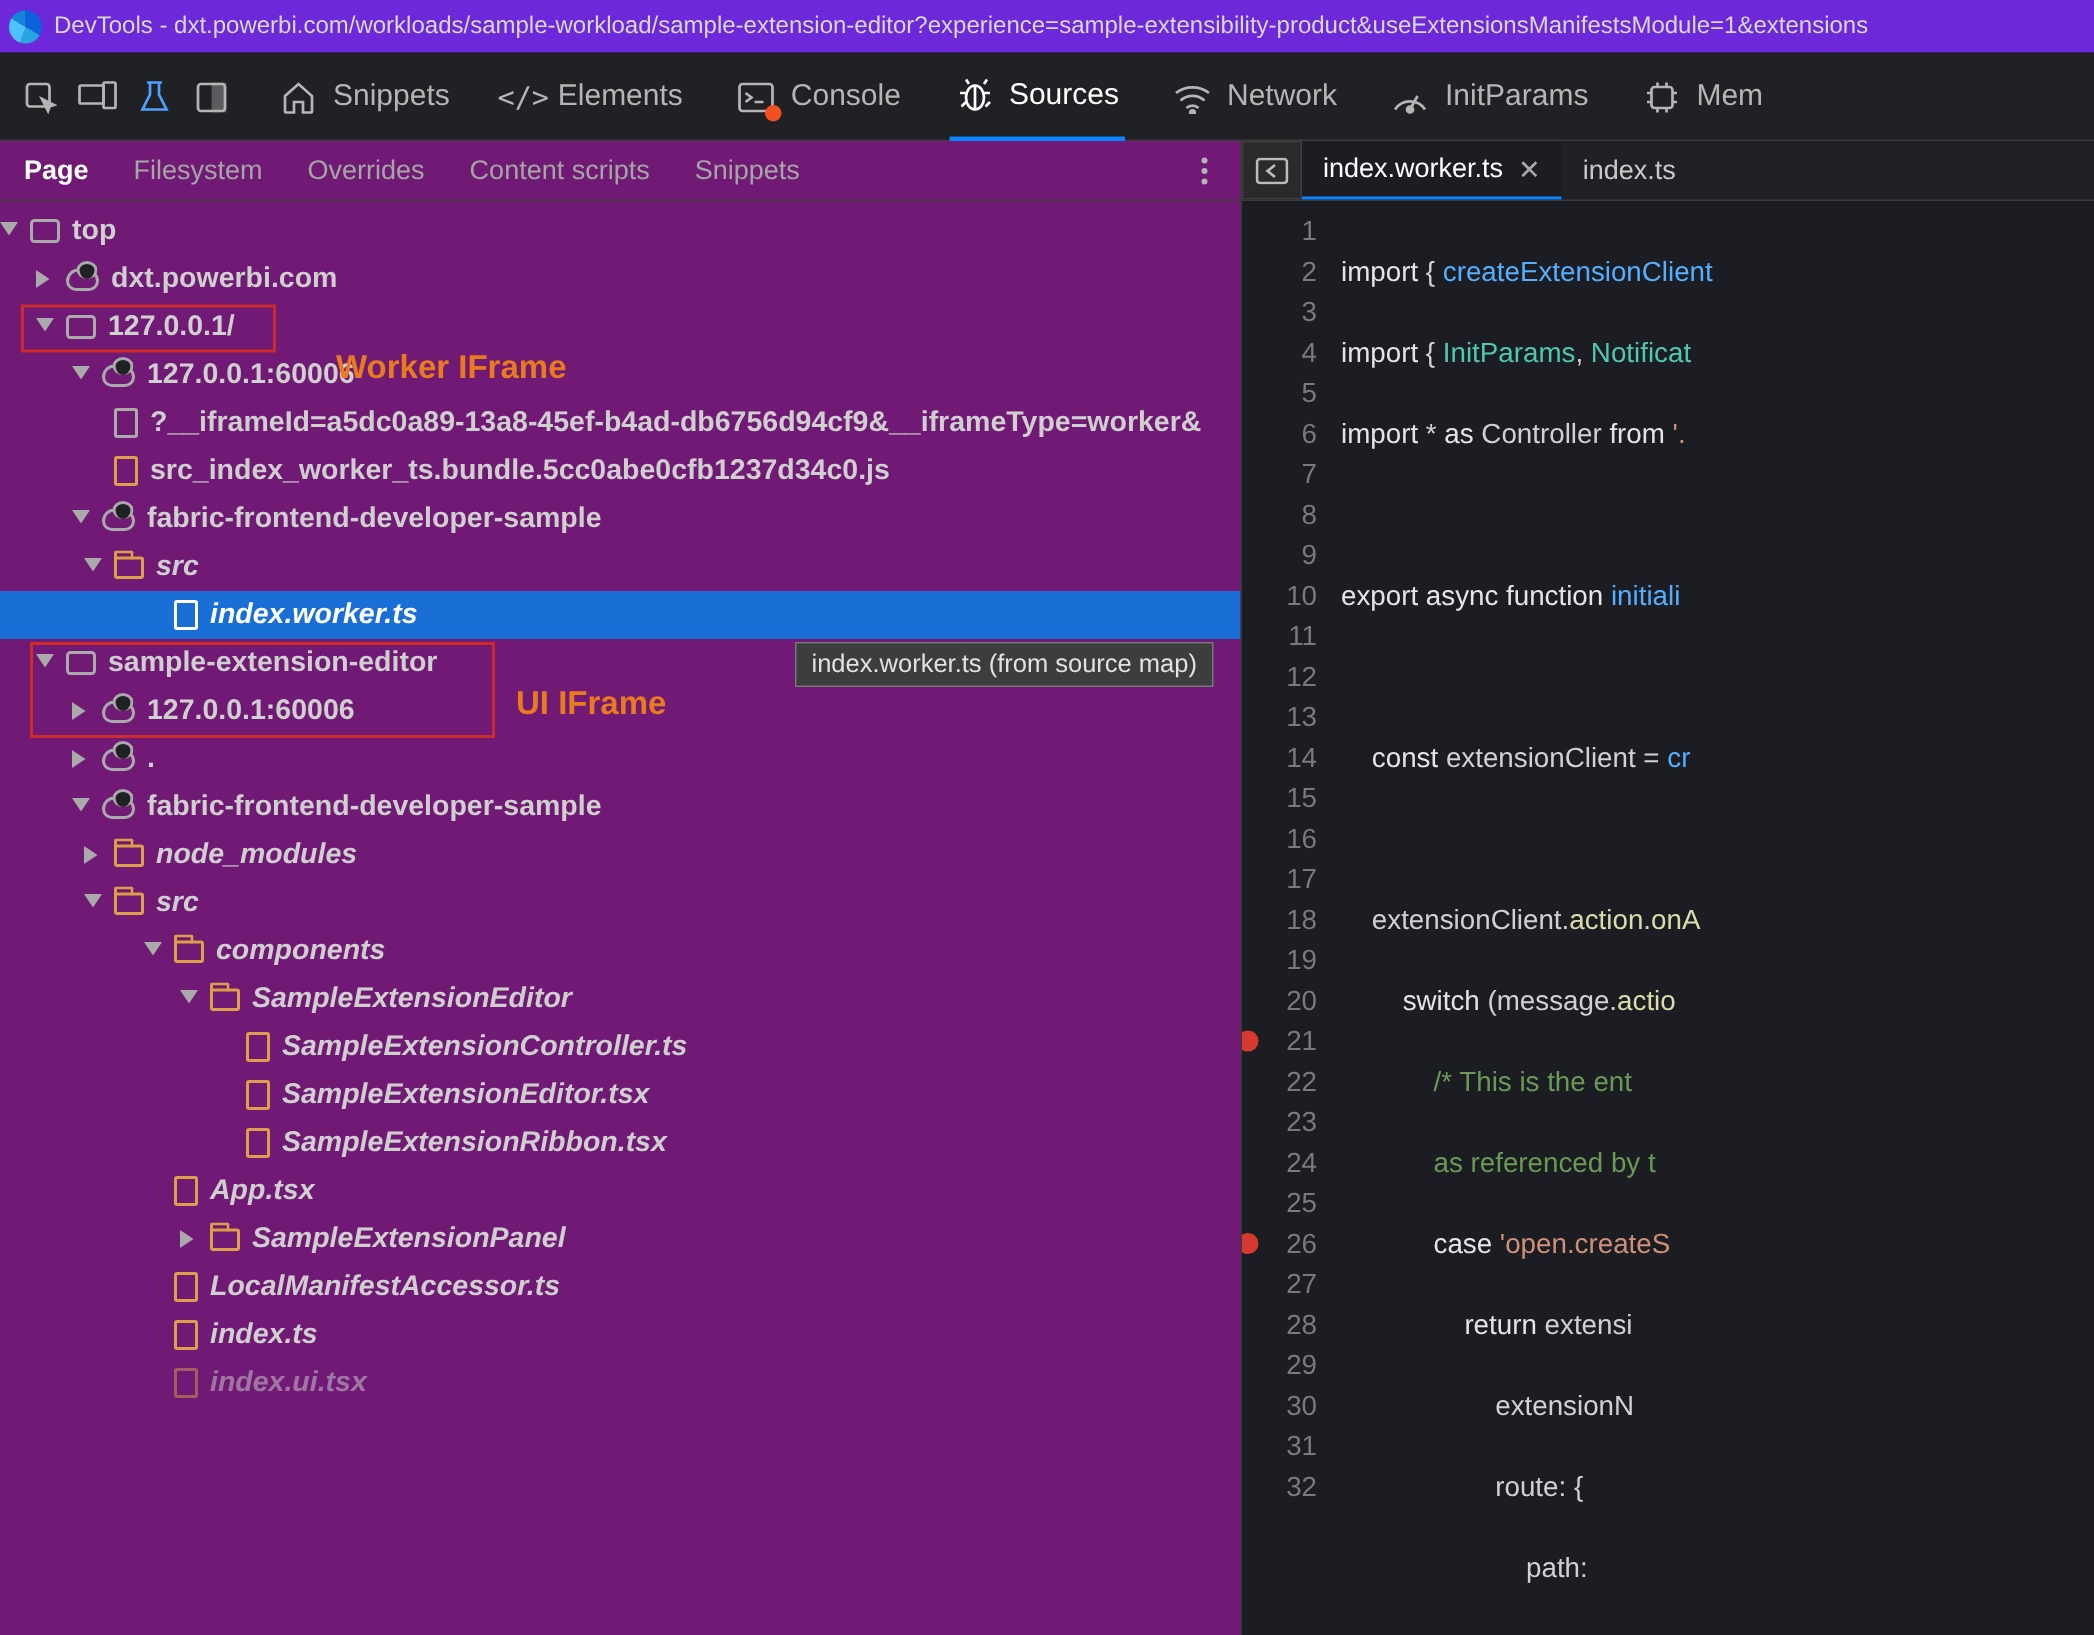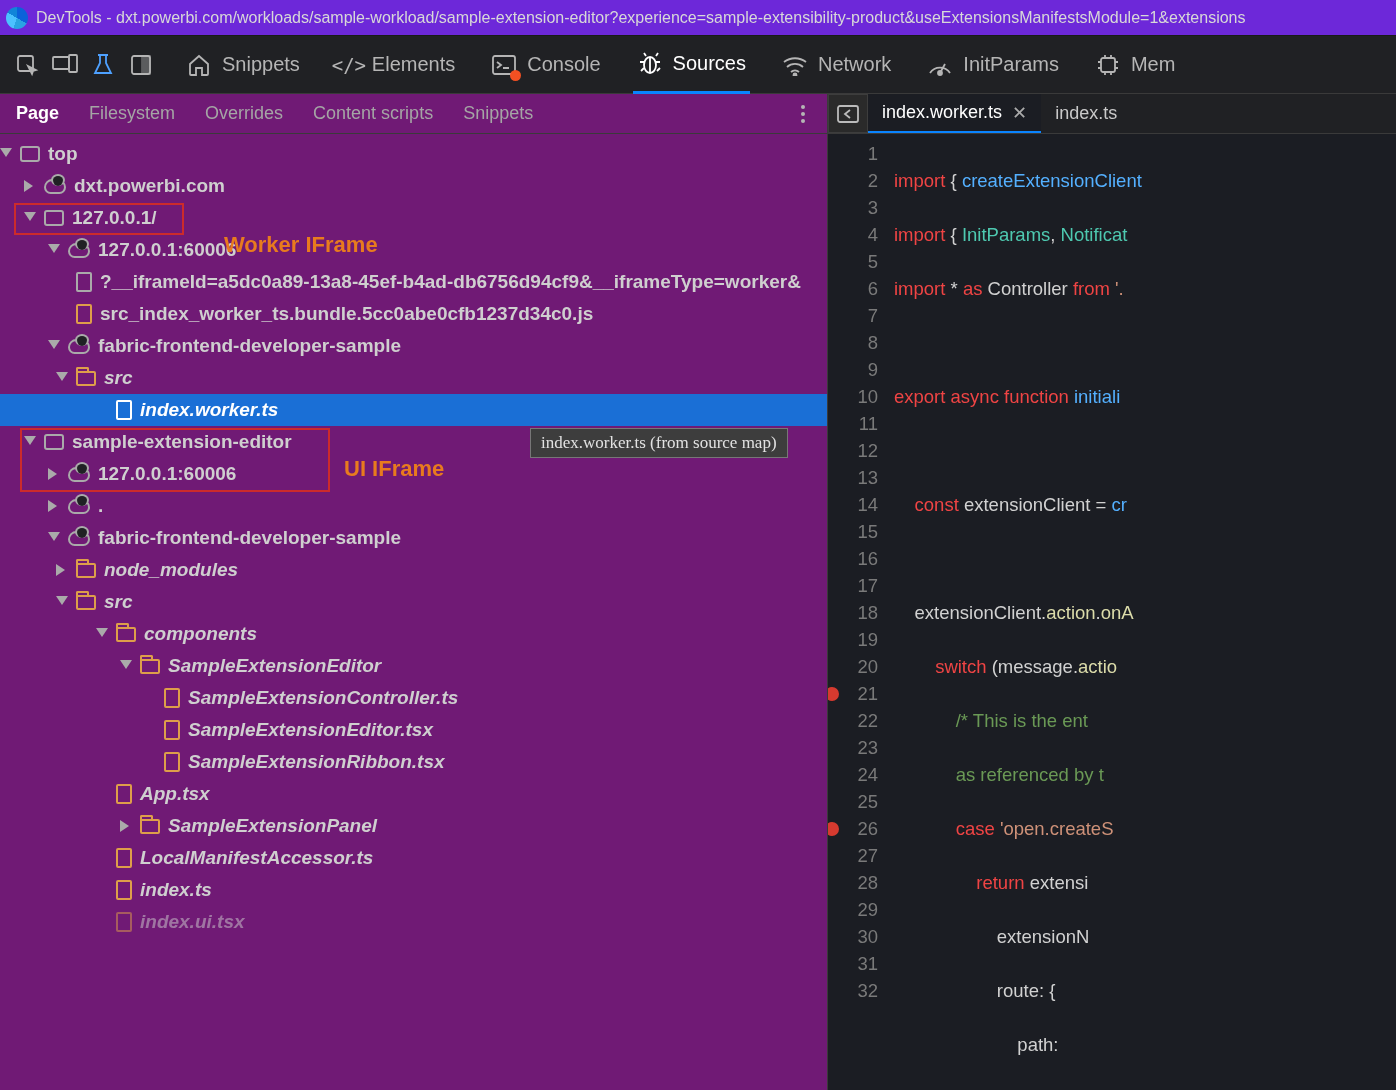--- a/index.html
+++ b/index.html
@@ -63,21 +63,21 @@
 .ed-top .back { width:40px; display:flex; align-items:center; justify-content:center; box-shadow:inset 0 0 0 1px #3d3d3d; background:#2a2a2a; height:100%; }
 .ed-tab { height:100%; display:flex; align-items:center; gap:10px; padding:0 14px; font-size:18px; color:#c9c9c9; cursor:pointer; }
 .ed-tab.active { background:#1b1d23; color:#fff; border-bottom:2px solid #0a84ff; }
 .ed-tab .x { font-size:18px; color:#aaa; }
 
 .code { flex:1; display:flex; font-family:Consolas,monospace; font-size:18.5px; line-height:27px; background:#1b1d23; overflow:hidden; }
 .gutter { width:58px; text-align:right; color:#7a7a7a; padding:6px 8px 0 0; background:#1b1d23; position:relative; }
 .gline { height:27px; position:relative; }
 .bp { position:absolute; left:-3px; top:7px; width:14px; height:14px; background:#d63a2f; border-radius:50%; }
 .src { padding:6px 0 0 8px; color:#d1d1d1; white-space:pre; }
-.kw{color:#ef4444}.fn{color:#54b0ff}.str{color:#ce9178}.cm{color:#6a9955}.ty{color:#4ec9b0}.dot{color:#dcdcaa}
+.kw{color:#e5e5e5}.fn{color:#54b0ff}.str{color:#ce9178}.cm{color:#6a9955}.ty{color:#4ec9b0}.dot{color:#dcdcaa}
 
 svg { display:block; }
 </style>
 </head>
 <body>
 
 <div class="titlebar">
   <span class="edge-icon"></span>
   <span class="txt">DevTools - dxt.powerbi.com/workloads/sample-workload/sample-extension-editor?experience=sample-extensibility-product&amp;useExtensionsManifestsModule=1&amp;extensions</span>
 </div>
@@ -309,21 +309,21 @@
       <div class="row indent4 italic" style="opacity:.5">
           <span class="tri none"></span>
           <span class="ico-file o"></span>
           <span>index.ui.tsx</span>
         </div>
 
       <div class="ann-box" style="left:14px; top:69px; width:170px; height:32px;"></div>
       <div class="ann-text" style="left:224px; top:70px;margin-top:28px;">Worker IFrame</div>
       <div class="ann-box" style="left:20px; top:294px; width:310px; height:64px;"></div>
       <div class="ann-text" style="left:344px; top:322px;">UI IFrame</div>
-      <div class="tooltip" style="left:530px; top:294px;font-family:Liberation Serif, serif;">index.worker.ts (from source map)</div>
+      <div class="tooltip" style="left:530px; top:294px;">index.worker.ts (from source map)</div>
     </div>
   </div>
 
   <div class="right">
     <div class="ed-top">
       <div class="back">
           <svg width="22" height="18" viewBox="0 0 22 18" fill="none" stroke="#bbb" stroke-width="1.8">
             <rect x="1" y="1" width="20" height="16" rx="2"></rect>
             <path d="M13 5l-5 4 5 4"></path>
           </svg>

